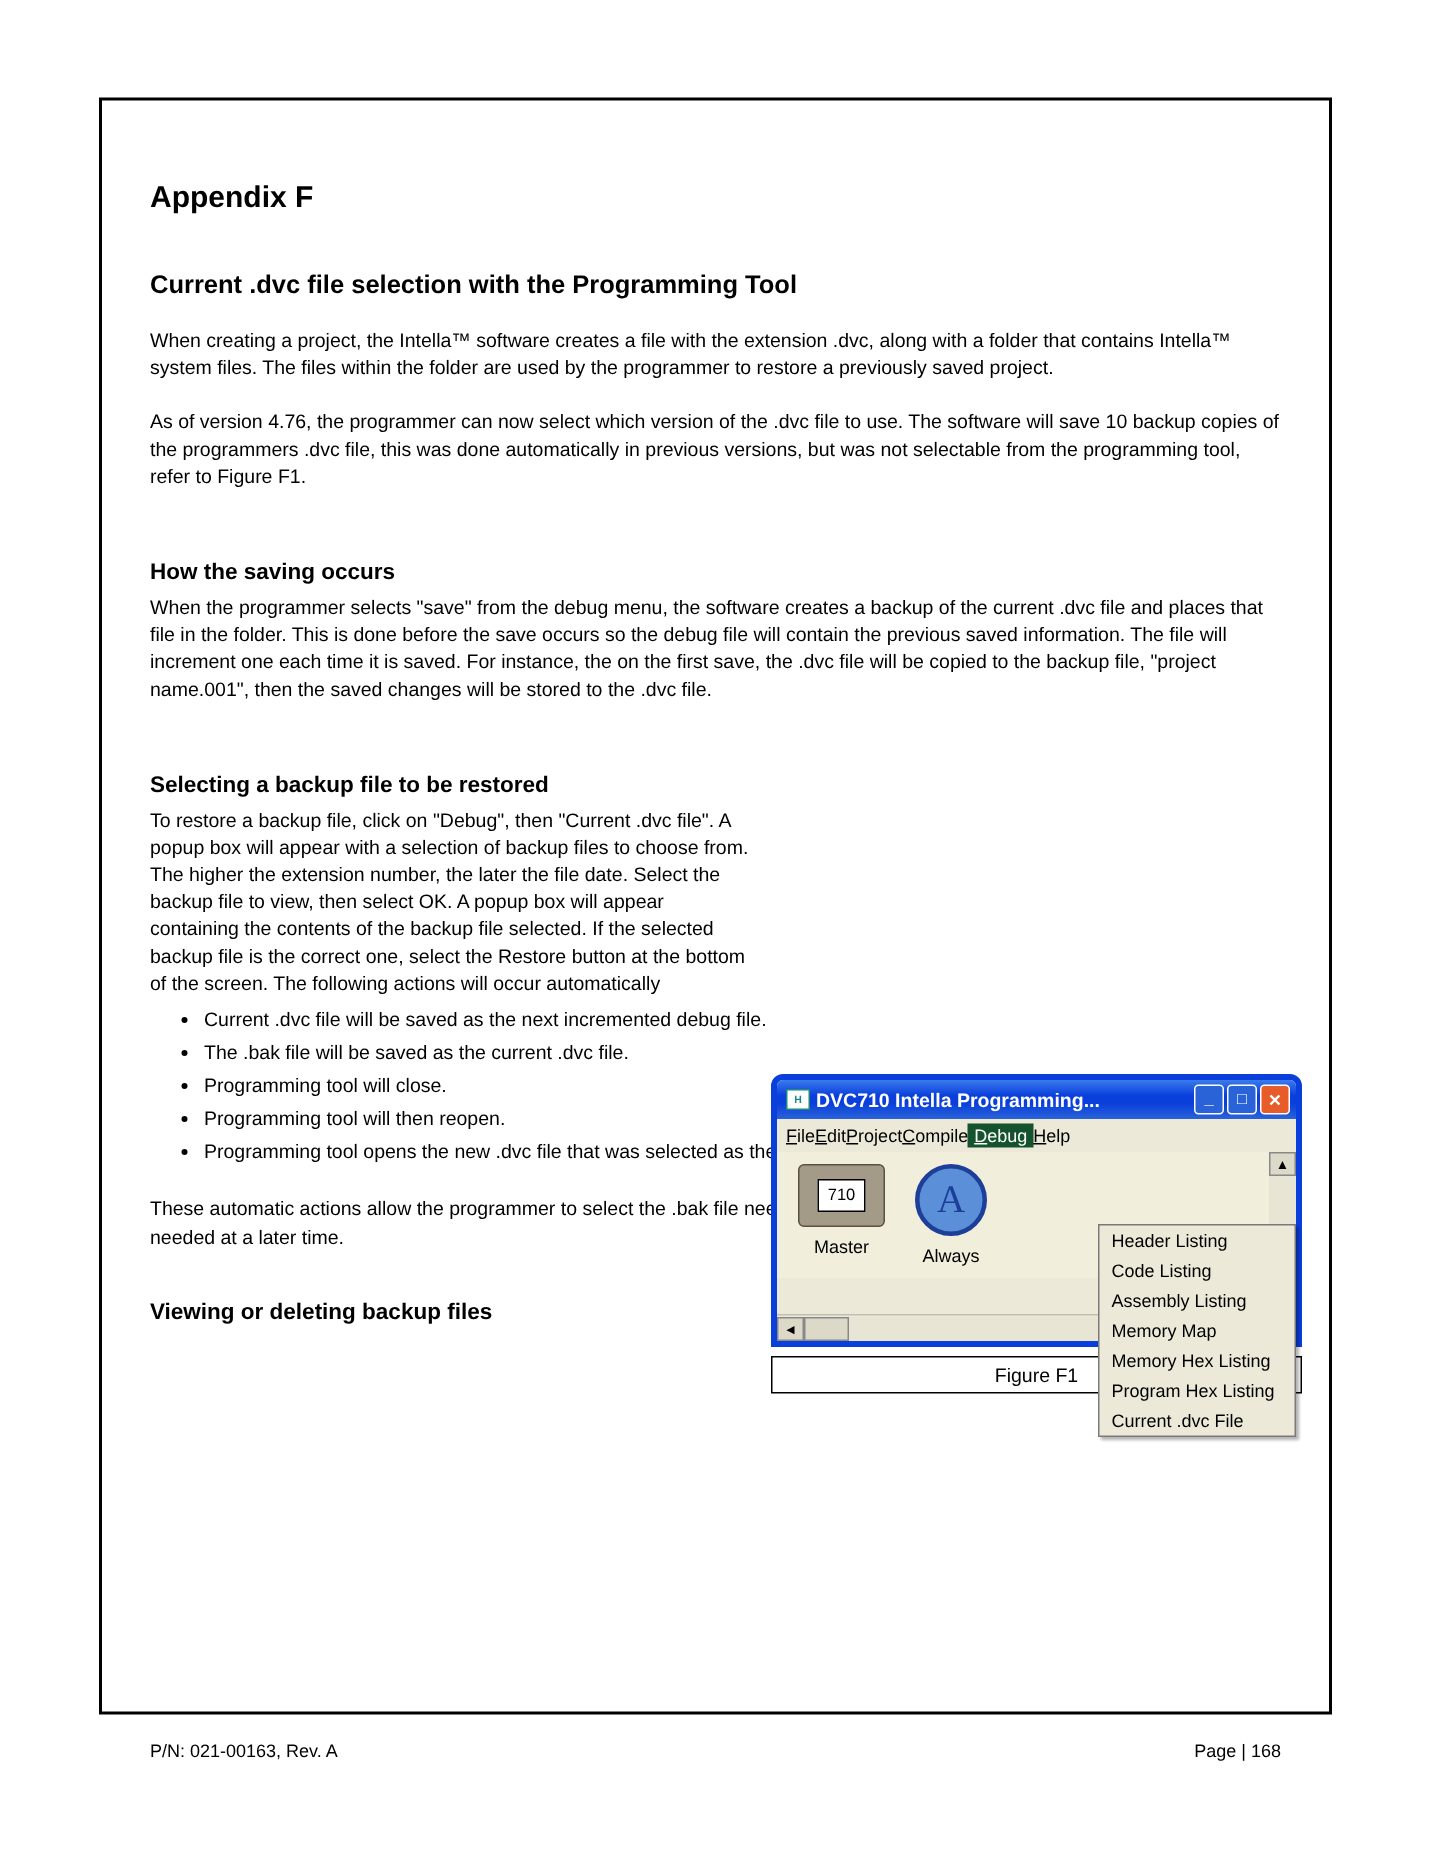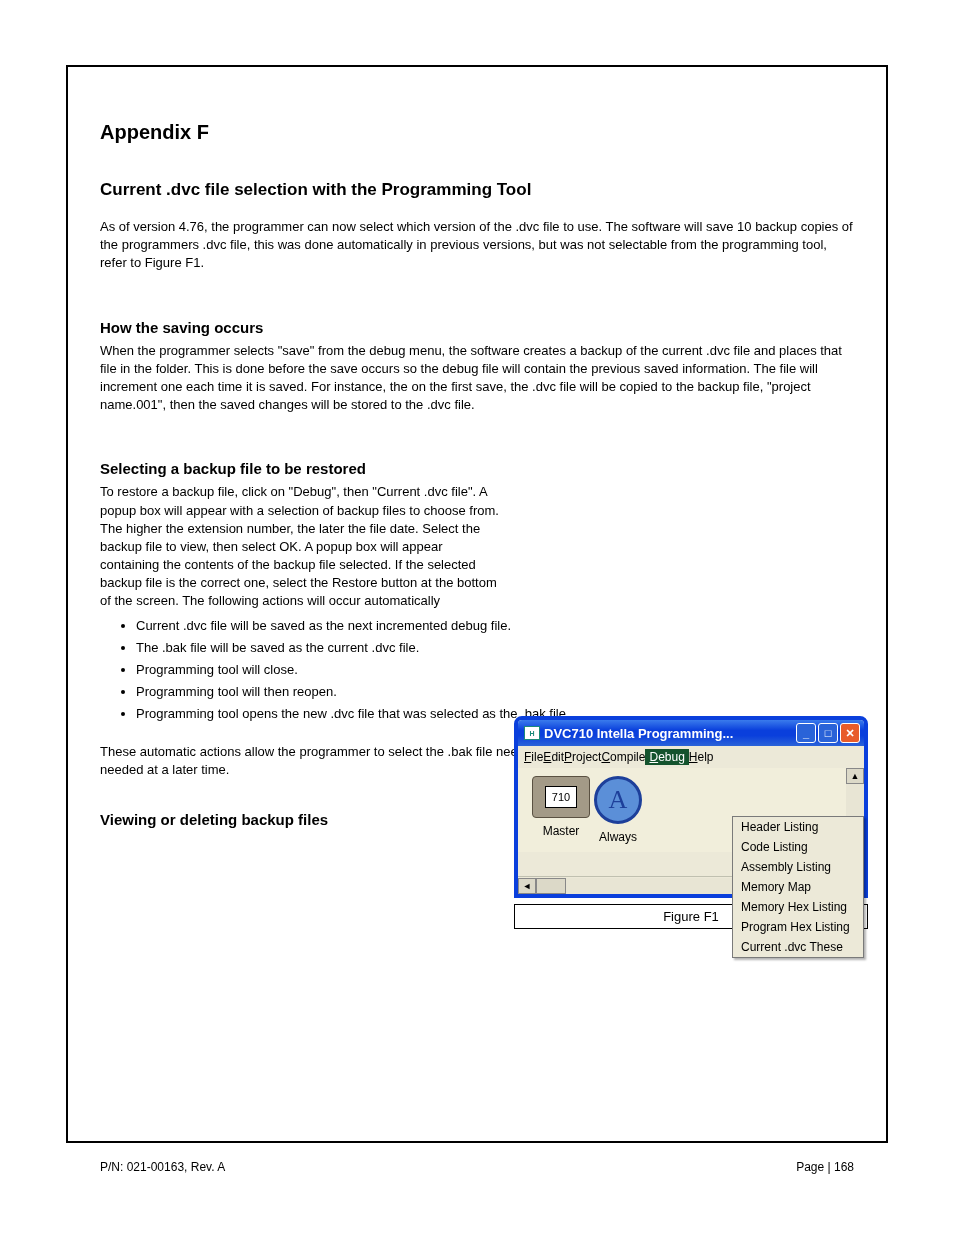--- a/index.html
+++ b/index.html
@@ -28,21 +28,21 @@
   .winbtns { display: flex; gap: 2px; }
   .winbtn { width: 20px; height: 20px; border-radius: 3px; display: flex; align-items: center; justify-content: center; font-size: 11px; font-weight: bold; color: #fff; border: 1px solid #fff; }
   .bmin { background: #2a63d8; }
   .bmax { background: #2a63d8; }
   .bclose { background: #e85c2a; }
   .menubar { height: 22px; background: #ece9d8; display: flex; align-items: center; padding: 0 6px; font-size: 12px; }
   .menuitem { cursor: default; }
   .menuitem .ul { text-decoration: underline; }
   .menuitem.sel { background: #14532d; color: #fff; padding: 1px 4px; }
   .clientrow { display: flex; background: #f1eedb; }
-  .iconarea { display: flex; padding: 8px 14px; gap: 4px; }
+  .iconarea { display: flex; padding: 8px 14px; gap: 20px; }
   .iconcol { display: flex; flex-direction: column; align-items: center; gap: 6px; font-size: 12px; }
   .module-badge { width: 58px; height: 42px; background: #a39a87; border: 1px solid #5a5142; display: flex; align-items: center; justify-content: center; position: relative; border-radius: 4px; }
   .module-inner { width: 32px; height: 22px; background: #fff; border: 1px solid #000; display: flex; align-items: center; justify-content: center; font-size: 11px; }
   .always-badge { width: 48px; height: 48px; border-radius: 50%; background: #5b8fd8; border: 3px solid #1d3f9a; display: flex; align-items: center; justify-content: center; font-size: 26px; color: #1d3f9a; font-family: "Times New Roman", serif; }
   .dropdown { position: absolute; top: 48px; right: 0; width: 132px; background: #ece9d8; border: 1px solid #7a7a7a; box-shadow: 2px 2px 2px rgba(0,0,0,0.3); z-index: 5; }
   .ditem { font-size: 12px; padding: 3px 8px; white-space: nowrap; }
   .scrollrow { height: 18px; background: #ece9d8; display: flex; align-items: center; border-top: 1px solid #c0c0b0; }
   .sbtn { width: 18px; height: 16px; background: #dcd9c8; border: 1px solid #888; display: flex; align-items: center; justify-content: center; font-size: 9px; }
   .strack { flex: 1; height: 16px; background: #e8e5d4; position: relative; }
   .sthumb { position: absolute; left: 0; top: 0; width: 30px; height: 16px; background: #dcd9c8; border: 1px solid #888; }
@@ -57,20 +57,21 @@
 
 <div class="page">
   <div class="border"></div>
 
   <div class="content">
 
 
     <div class="h1">Appendix F</div>
 
     <div class="h2">Current .dvc file selection with the Programming Tool</div>
+    <p class="para">When creating a project, the Intella™ software creates a file with the extension .dvc, along with a folder that contains Intella™ system files. The files within the folder are used by the programmer to restore a previously saved project.</p>
     <p class="para">As of version 4.76, the programmer can now select which version of the .dvc file to use. The software will save 10 backup copies of the programmers .dvc file, this was done automatically in previous versions, but was not selectable from the programming tool, refer to Figure F1.</p>
 
     <div class="h3">How the saving occurs</div>
     <p class="para" style="margin-top:4px;">When the programmer selects "save" from the debug menu, the software creates a backup of the current .dvc file and places that file in the folder. This is done before the save occurs so the debug file will contain the previous saved information. The file will increment one each time it is saved. For instance, the on the first save, the .dvc file will be copied to the backup file, "project name.001", then the saved changes will be stored to the .dvc file.</p>
 
     <div class="h3">Selecting a backup file to be restored</div>
     <p class="para para-narrow" style="margin-top:4px;">To restore a backup file, click on "Debug", then "Current .dvc file". A popup box will appear with a selection of backup files to choose from. The higher the extension number, the later the file date. Select the backup file to view, then select OK. A popup box will appear containing the contents of the backup file selected. If the selected backup file is the correct one, select the Restore button at the bottom of the screen. The following actions will occur automatically</p>
 
     <ul>
       <li>Current .dvc file will be saved as the next incremented debug file.</li>
@@ -130,21 +131,21 @@
           <div class="sbtn">▼</div>
         </div>
 
         <div class="dropdown">
           <div class="ditem">Header Listing</div>
           <div class="ditem">Code Listing</div>
           <div class="ditem">Assembly Listing</div>
           <div class="ditem">Memory Map</div>
           <div class="ditem">Memory Hex Listing</div>
           <div class="ditem">Program Hex Listing</div>
-          <div class="ditem">Current .dvc These</div>
+          <div class="ditem">Current .dvc File</div>
         </div>
       </div>
 
       <div class="scrollrow">
         <div class="sbtn">◄</div>
         <div class="strack">
             <div class="sthumb"></div>
           </div>
         <div class="sbtn">►</div>
       </div>

